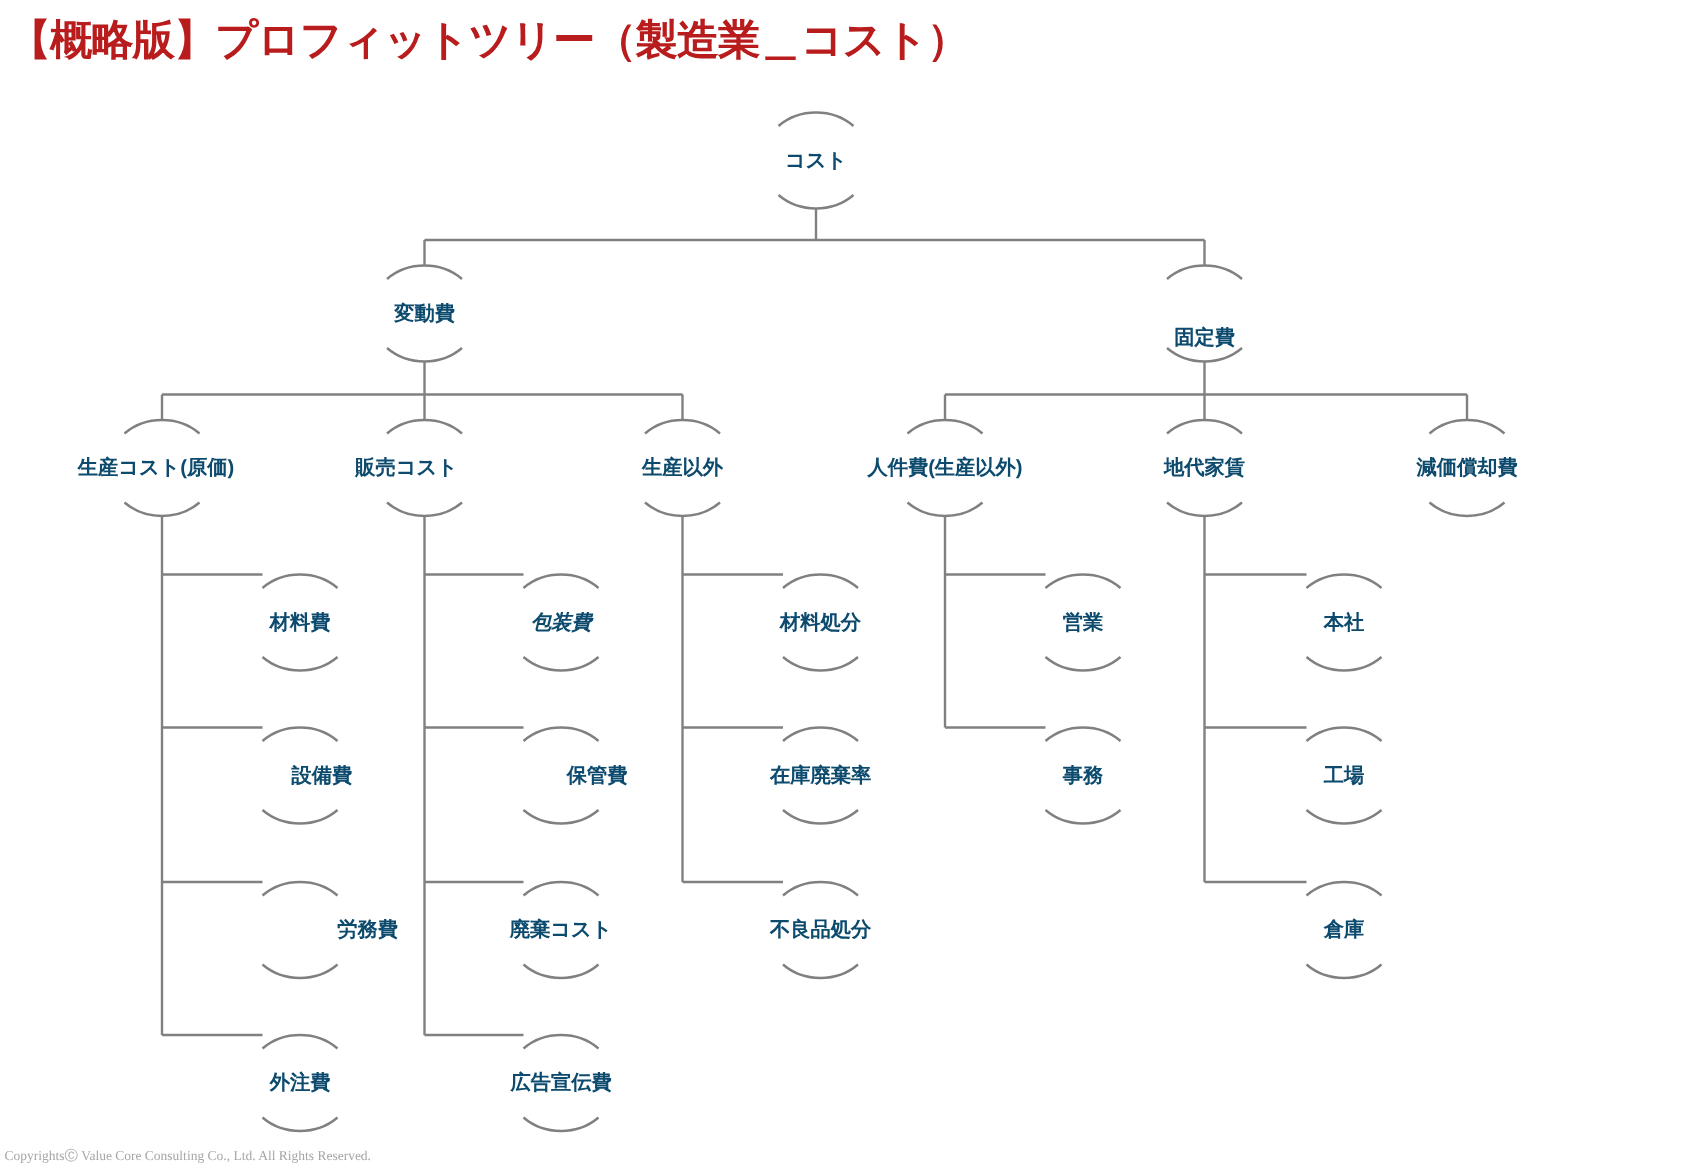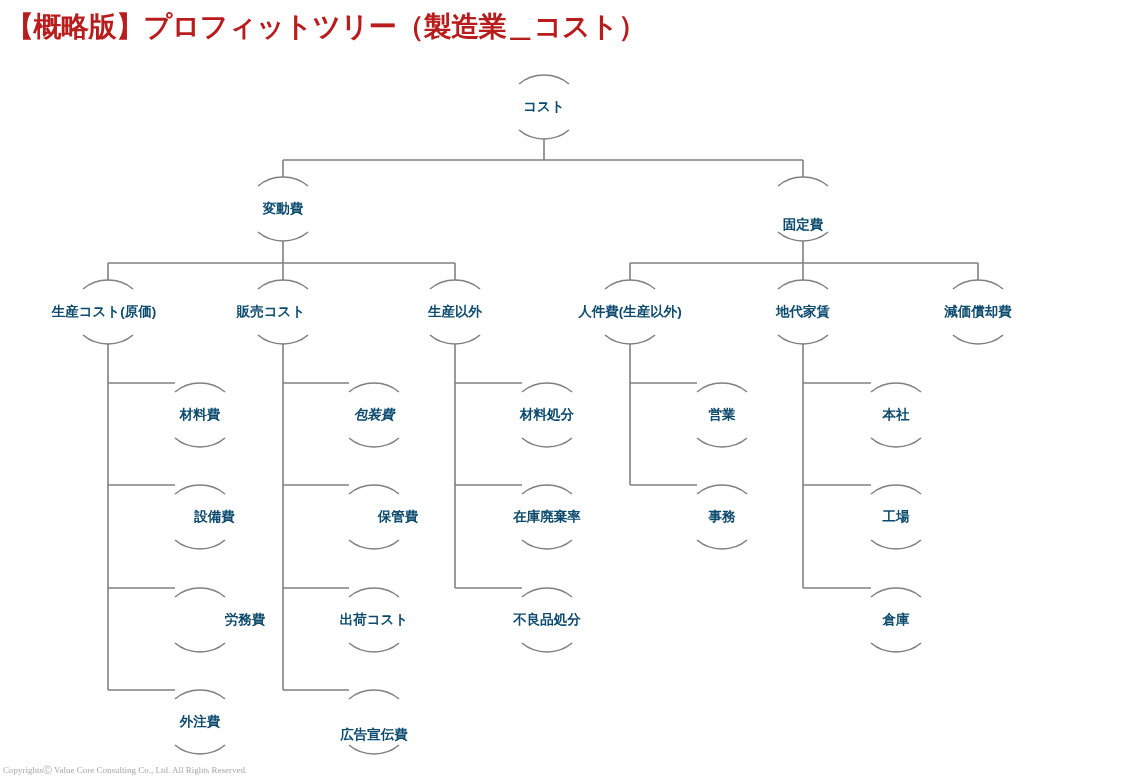--- a/index.html
+++ b/index.html
@@ -161,22 +161,22 @@
     <div class="node-label" style="left: 455px; top: 312px;">生産以外</div>
     <div class="node-label" style="left: 630px; top: 312px;">人件費(生産以外)</div>
     <div class="node-label" style="left: 803px; top: 312px;">地代家賃</div>
     <div class="node-label" style="left: 978px; top: 312px;">減価償却費</div>
     <div class="node-label" style="left: 200px; top: 415px;">材料費</div>
     <div class="node-label" style="left: 200px; top: 517px; padding-left: 29px;">設備費</div>
     <div class="node-label" style="left: 200px; top: 620px; margin-left: 45px;">労務費</div>
     <div class="node-label" style="left: 200px; top: 722px;">外注費</div>
     <div class="node-label" style="left: 374px; top: 415px; font-style: italic;">包装費</div>
     <div class="node-label" style="left: 374px; top: 517px; margin-left: 24px;">保管費</div>
-    <div class="node-label" style="left: 374px; top: 620px;">出荷コスト</div>
-    <div class="node-label" style="left: 374px; top: 722px; margin-top: 13px;">広告宣伝費</div>
+    <div class="node-label" style="left: 374px; top: 620px;">廃棄コスト</div>
+    <div class="node-label" style="left: 374px; top: 722px;">広告宣伝費</div>
     <div class="node-label" style="left: 547px; top: 415px;">材料処分</div>
     <div class="node-label" style="left: 547px; top: 517px;">在庫廃棄率</div>
     <div class="node-label" style="left: 547px; top: 620px;">不良品処分</div>
     <div class="node-label" style="left: 722px; top: 415px;">営業</div>
     <div class="node-label" style="left: 722px; top: 517px;">事務</div>
     <div class="node-label" style="left: 896px; top: 415px;">本社</div>
     <div class="node-label" style="left: 896px; top: 517px;">工場</div>
     <div class="node-label" style="left: 896px; top: 620px;">倉庫</div>
   </div>
 

